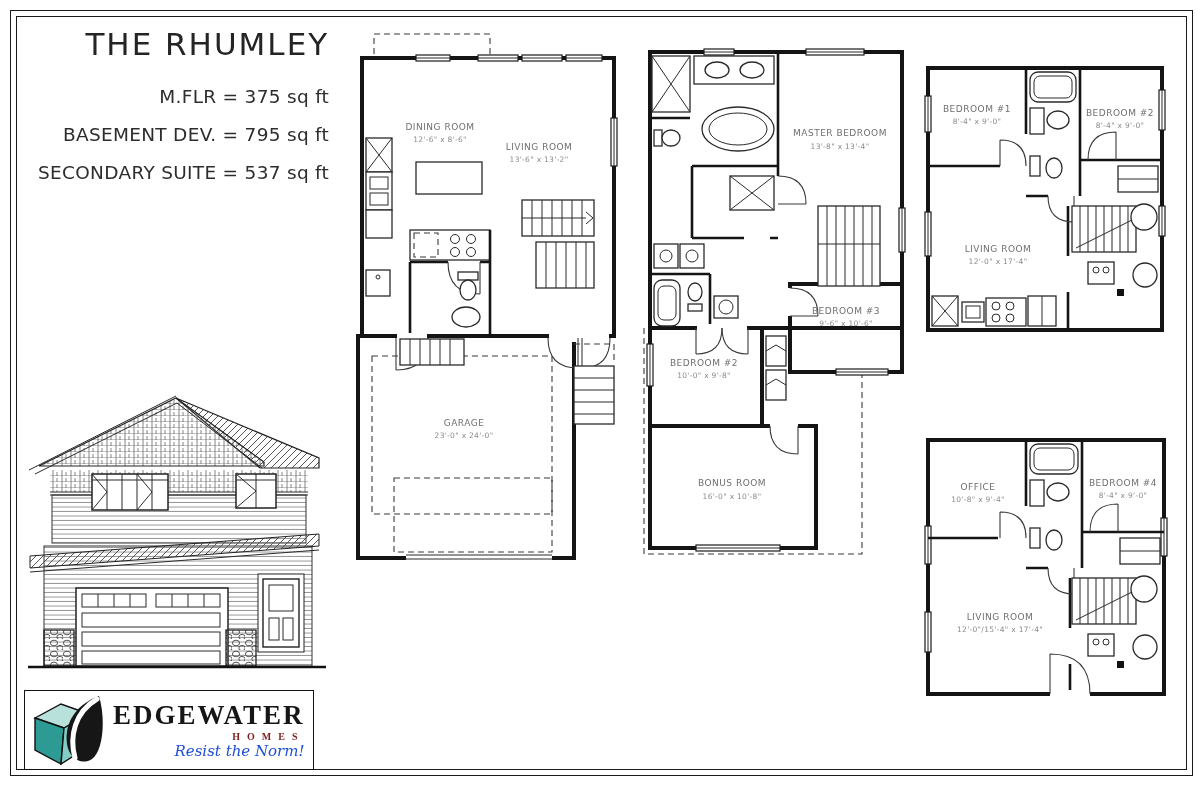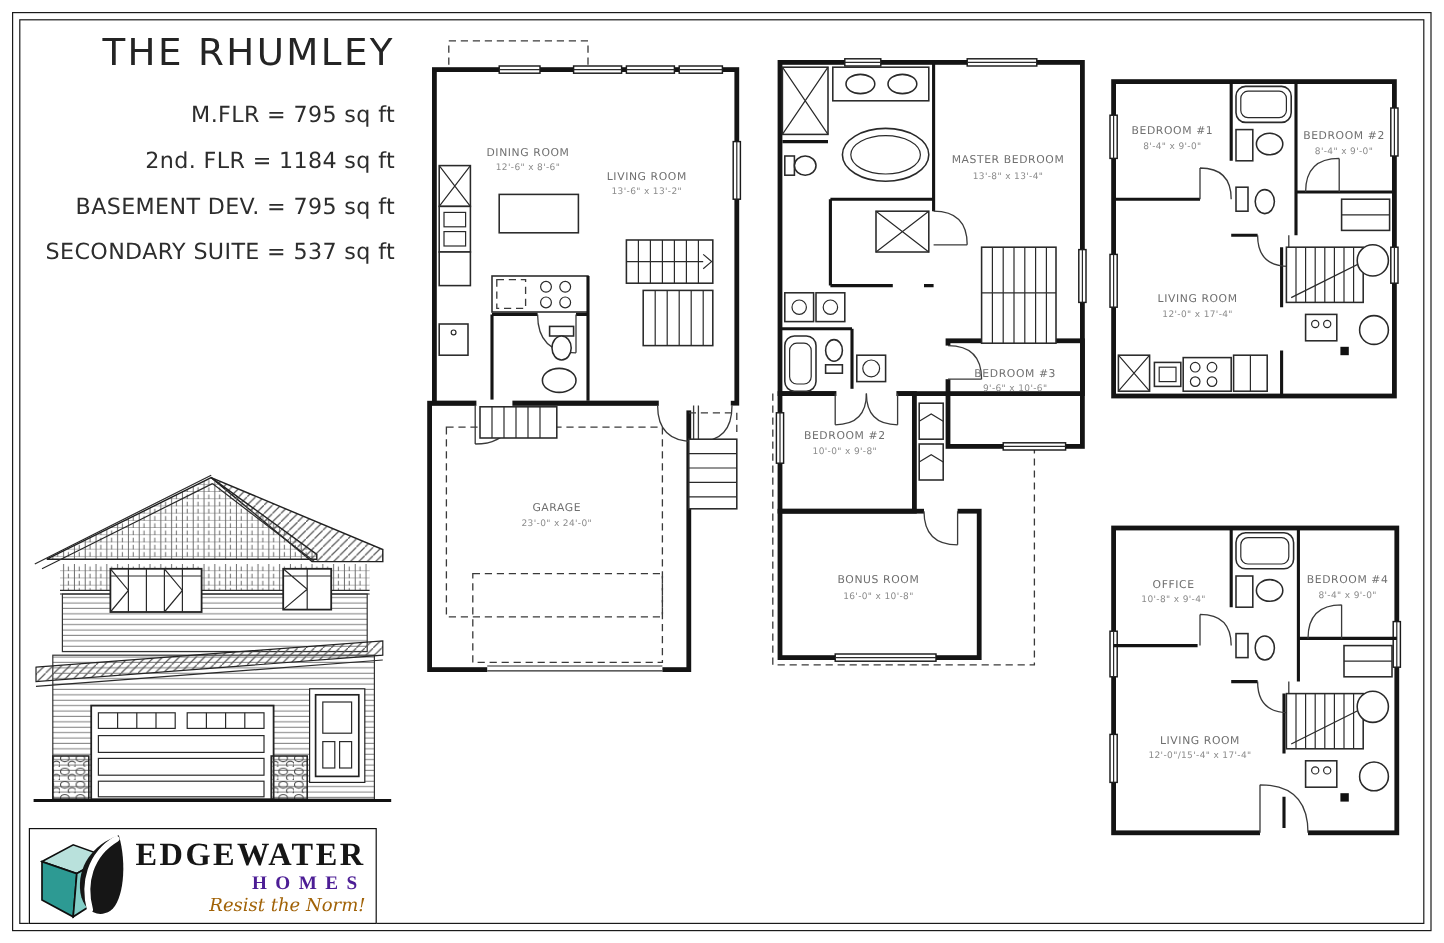--- a/index.html
+++ b/index.html
@@ -22,34 +22,33 @@
   .dash{fill:none;stroke:#3a3a3a;stroke-width:1.1;stroke-dasharray:6 4;}
   .door{fill:none;stroke:#3a3a3a;stroke-width:1.1;}
   .winr{fill:#fff;stroke:#1a1a1a;stroke-width:1.2;}
   .rname{font-family:"DejaVu Sans",sans-serif;font-size:9px;letter-spacing:.5px;fill:#6f6f6f;text-anchor:middle;}
   .rdims{font-family:"DejaVu Sans",sans-serif;font-size:7.5px;letter-spacing:.3px;fill:#8c8c8c;text-anchor:middle;}
 
   .logo-box{position:absolute;left:24px;top:690px;width:290px;height:80px;border:1.6px solid #111;
             background:#fff;display:flex;align-items:center;gap:6px;padding:3px 6px;box-sizing:border-box;}
   .logo-text{display:flex;flex-direction:column;line-height:1;}
   .brand{font-family:"Liberation Serif",serif;font-size:27px;font-weight:600;letter-spacing:2px;color:#161616;}
-  .homes{font-family:"Liberation Serif",serif;font-size:16px;font-weight:700;letter-spacing:7px;color:#4c1d95;margin-top:3px;}
-  .tagline{font-family:"DejaVu Serif",serif;font-style:italic;font-size:15px;color:#a16207;margin-top:2px;}
+  .homes{font-family:"Liberation Serif",serif;font-size:10px;font-weight:700;letter-spacing:7px;color:#7f1d1d;margin-top:3px;}
+  .tagline{font-family:"DejaVu Serif",serif;font-style:italic;font-size:15px;color:#1d4ed8;margin-top:2px;}
 </style>
 </head>
 <body>
 
 <div class="sheet">
   <div class="frame outer"></div>
   <div class="frame inner"></div>
 
   <div class="titleblock">
     <h1 class="plan-title">THE RHUMLEY</h1>
-    <p class="spec">M.FLR = 795 sq ft</p>
-    <p class="spec">2nd. FLR = 1184 sq ft</p>
+    <p class="spec">M.FLR = 375 sq ft</p>
     <p class="spec gap">BASEMENT DEV. = 795 sq ft</p>
     <p class="spec">SECONDARY SUITE = 537 sq ft</p>
   </div>
 
   <svg class="plan" style="left:352px;top:26px" width="272" height="538" viewBox="0 0 272 538">
     <rect class="dash" x="22" y="8" width="116" height="24"></rect>
     <rect class="wall" x="10" y="32" width="252" height="278"></rect>
     <rect class="wall" x="6" y="310" width="216" height="222"></rect>
     <g>
       <rect class="winr" x="64" y="29" width="34" height="6"></rect>

